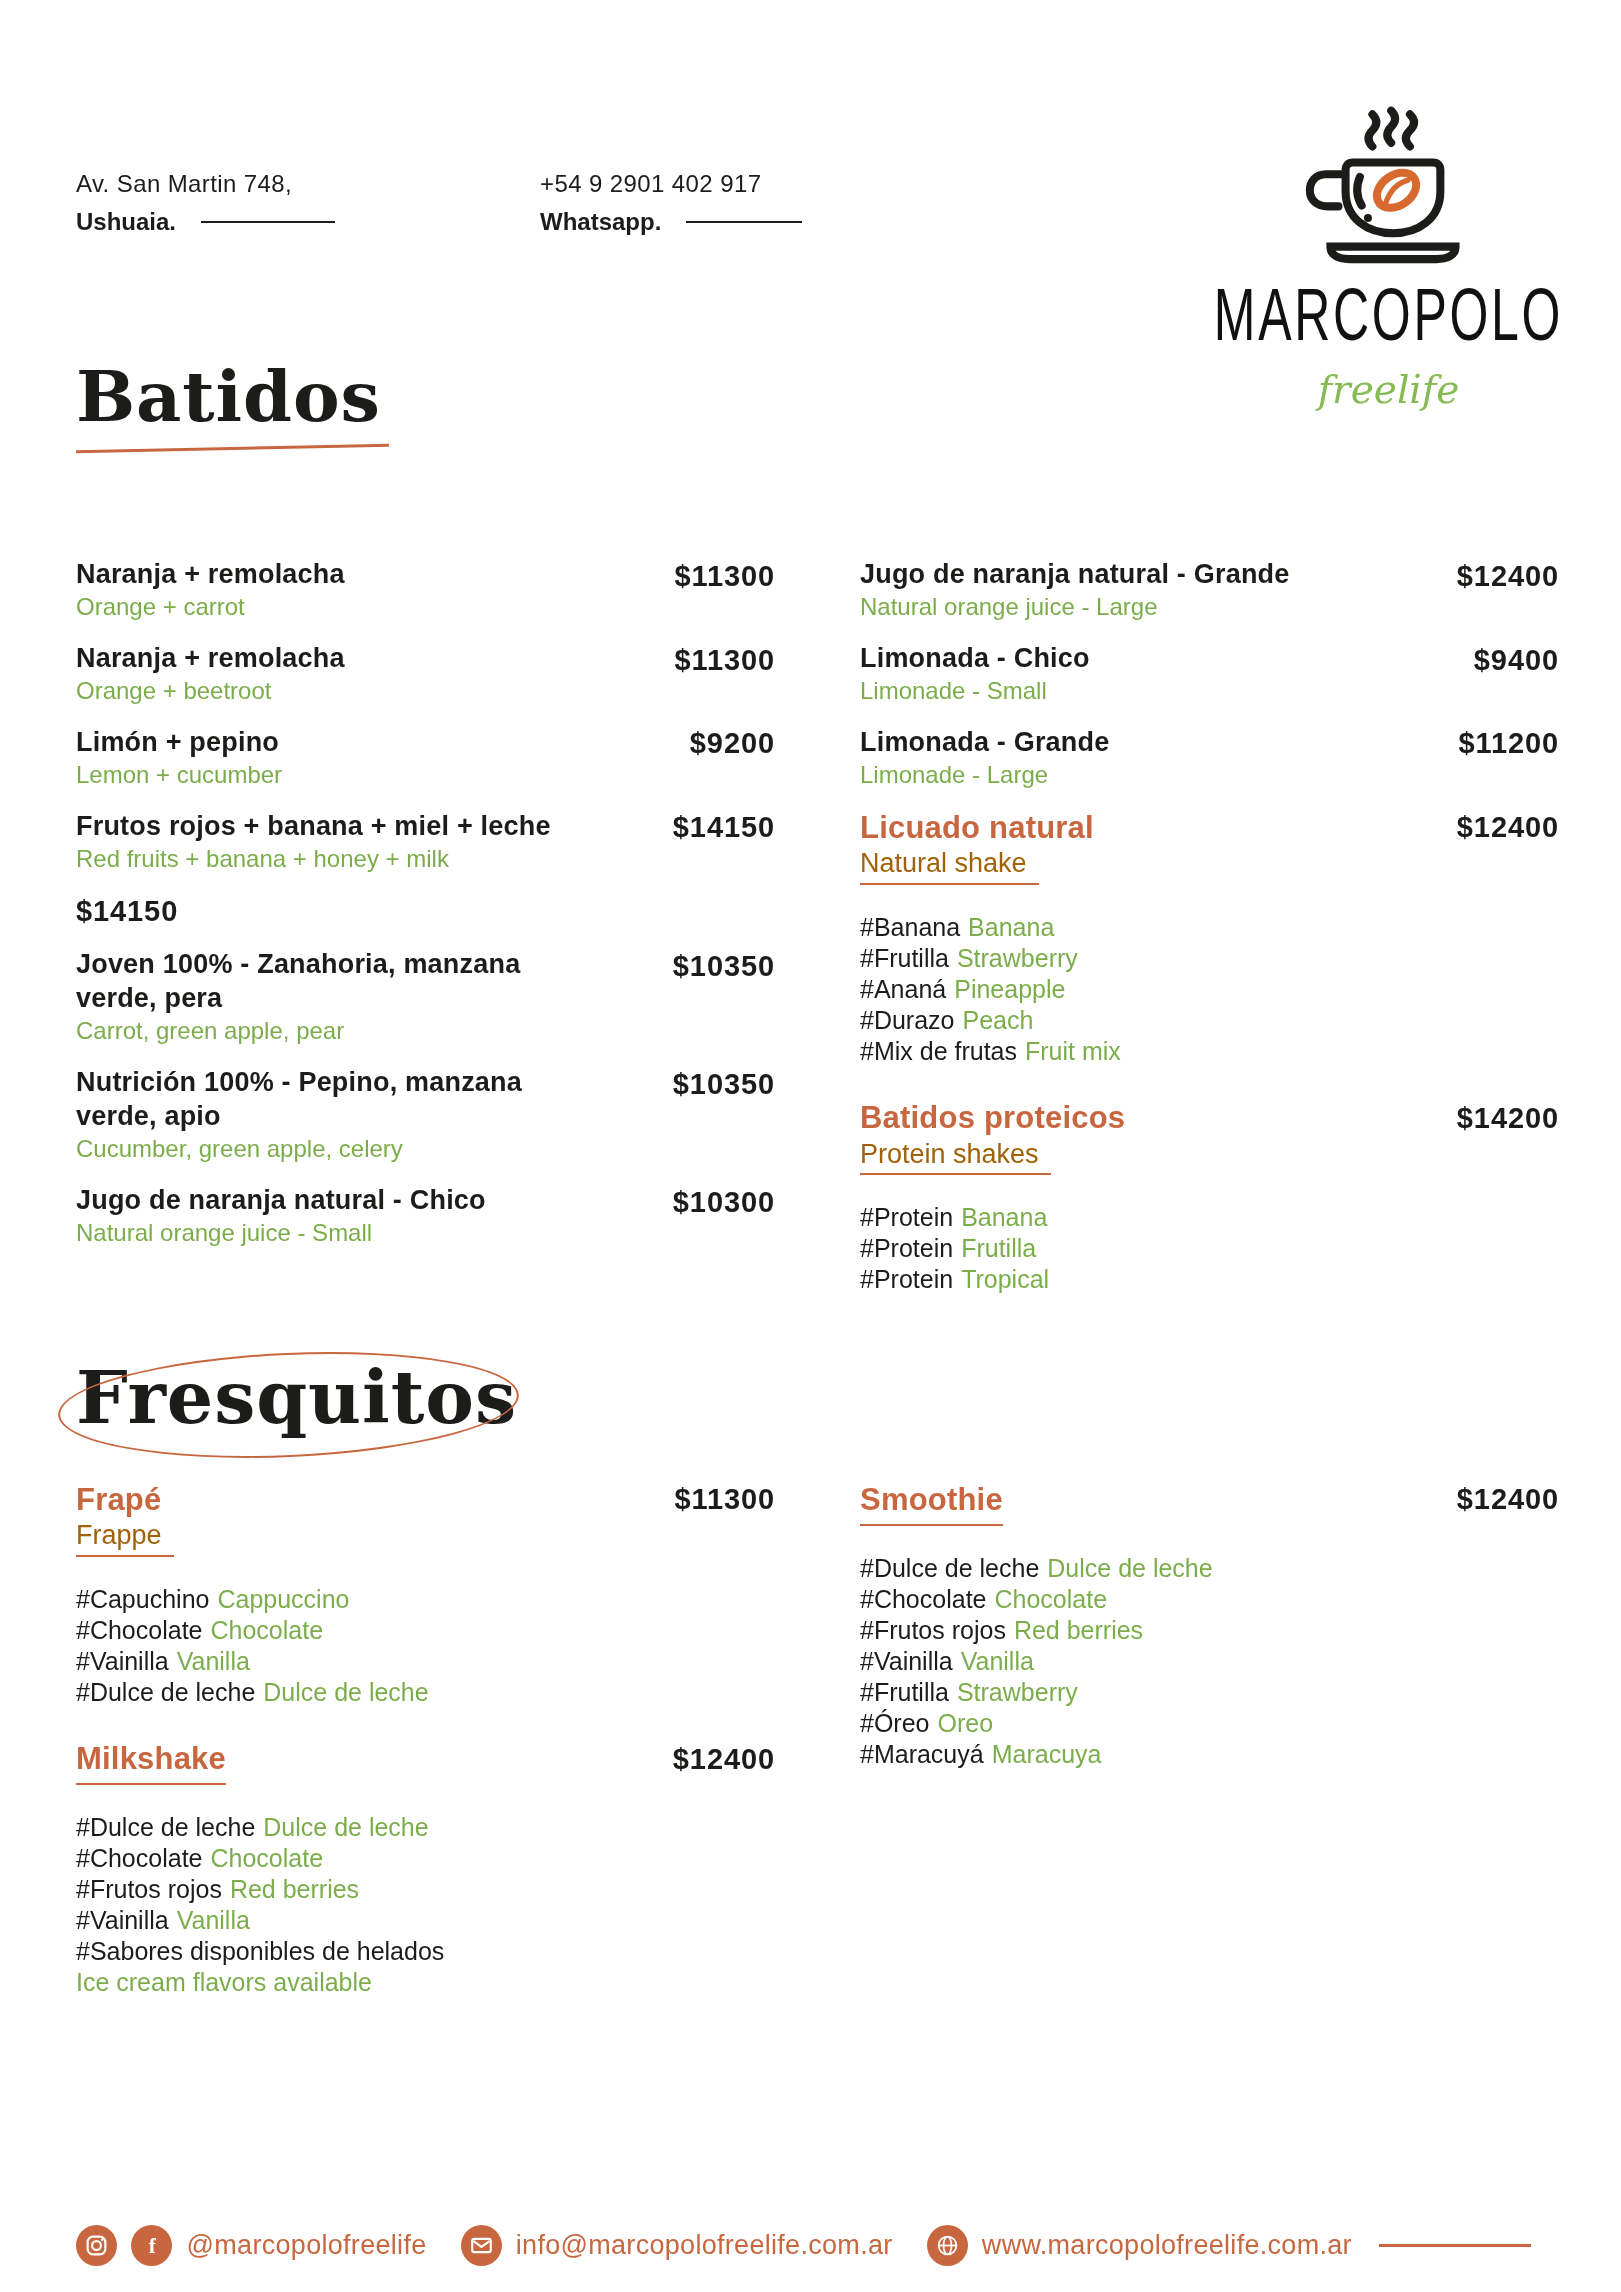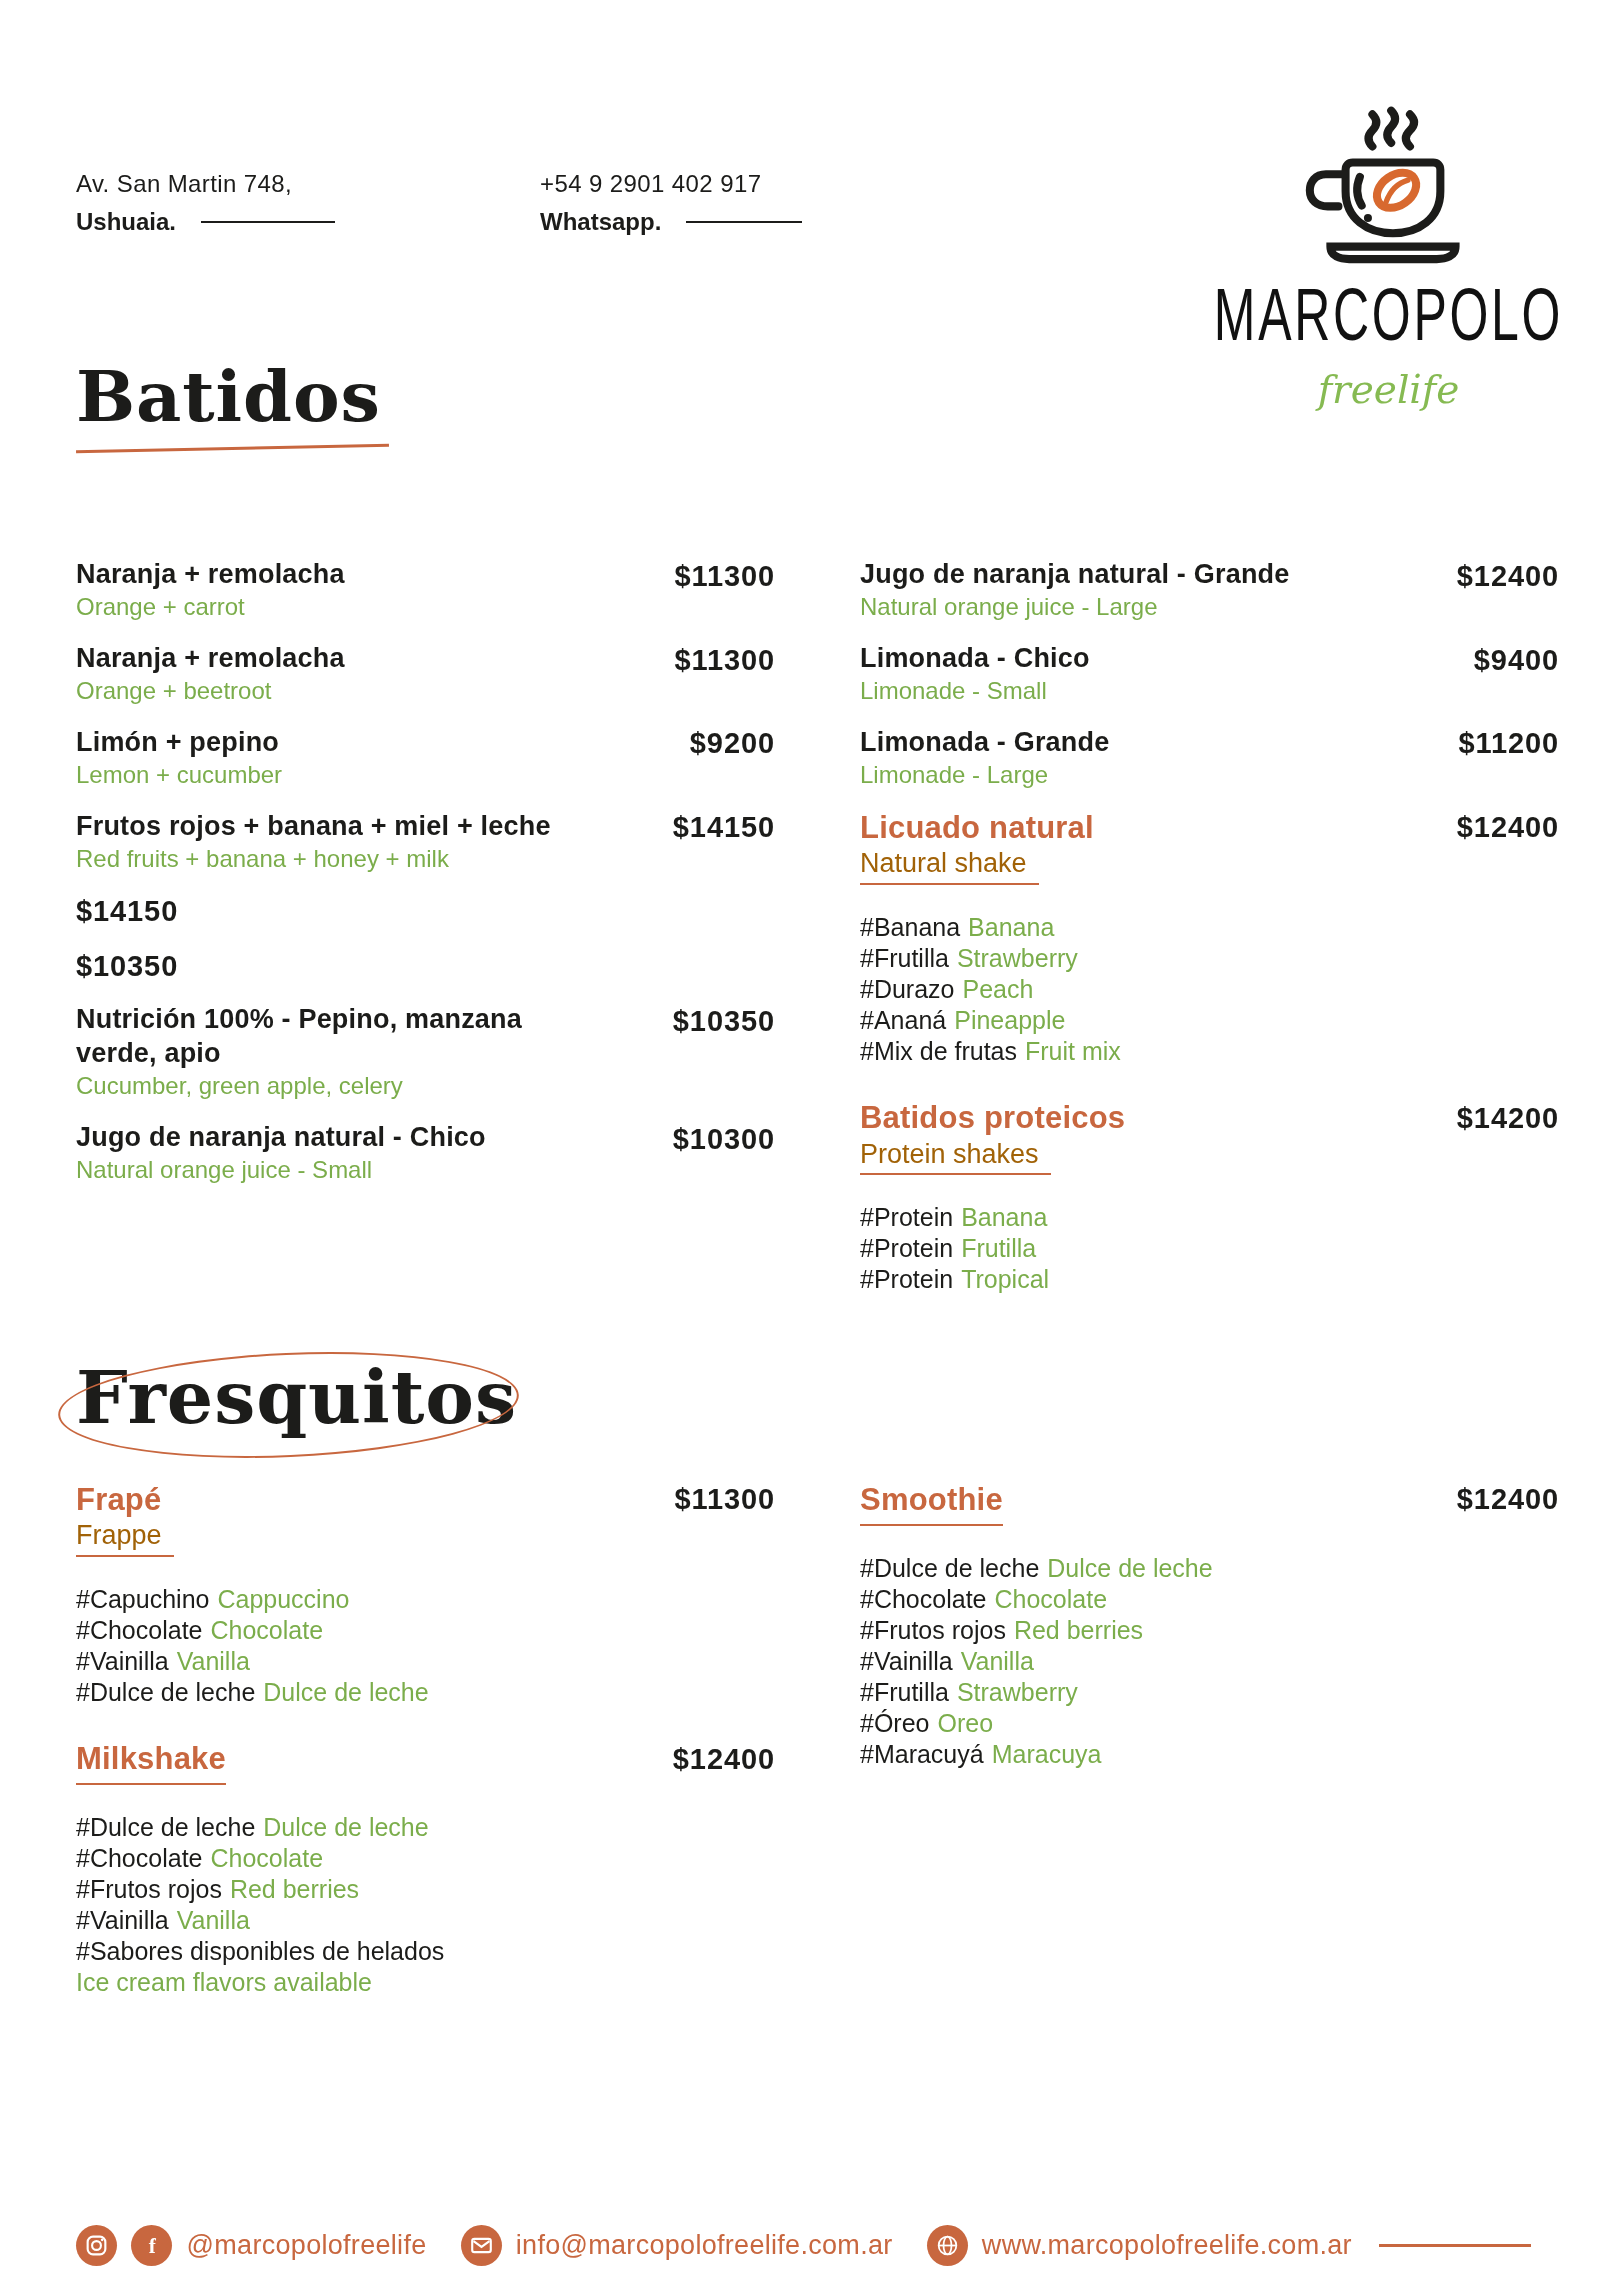--- a/index.html
+++ b/index.html
@@ -147,20 +147,24 @@
       <div class="mi-text">
         <div class="mi-name">Frutos rojos + banana + miel + leche</div>
         <div class="mi-sub">Red fruits + banana + honey + milk</div>
       </div>
       <div class="mi-price">$14150</div>
     </div>
     <div class="menu-row">
       <div class="mi-price">$14150</div>
     </div>
     <div class="menu-row">
+      <div class="mi-text" style="max-width:502px;">
+        <div class="mi-name">Joven 100% - Zanahoria, manzana verde, pera</div>
+        <div class="mi-sub">Carrot, green apple, pear</div>
+      </div>
       <div class="mi-price">$10350</div>
     </div>
     <div class="menu-row">
       <div class="mi-text" style="max-width:502px;">
         <div class="mi-name">Nutrición 100% - Pepino, manzana verde, apio</div>
         <div class="mi-sub">Cucumber, green apple, celery</div>
       </div>
       <div class="mi-price">$10350</div>
     </div>
     <div class="menu-row">
@@ -198,22 +202,22 @@
     <div class="sec-head">
       <div>
         <div class="sec-title">Licuado natural</div>
         <div class="sec-sub">Natural shake</div>
       </div>
       <div class="mi-price">$12400</div>
     </div>
     <div class="flavor-group">
       <div class="flavor"><span class="fl-es">#Banana</span><span class="fl-en">Banana</span></div>
       <div class="flavor"><span class="fl-es">#Frutilla</span><span class="fl-en">Strawberry</span></div>
+      <div class="flavor"><span class="fl-es">#Ananá</span><span class="fl-en">Pineapple</span></div>
       <div class="flavor"><span class="fl-es">#Durazo</span><span class="fl-en">Peach</span></div>
-      <div class="flavor"><span class="fl-es">#Ananá</span><span class="fl-en">Pineapple</span></div>
       <div class="flavor"><span class="fl-es">#Mix de frutas</span><span class="fl-en">Fruit mix</span></div>
     </div>
 
     <div class="sec-head">
       <div>
         <div class="sec-title">Batidos proteicos</div>
         <div class="sec-sub">Protein shakes</div>
       </div>
       <div class="mi-price">$14200</div>
     </div>

